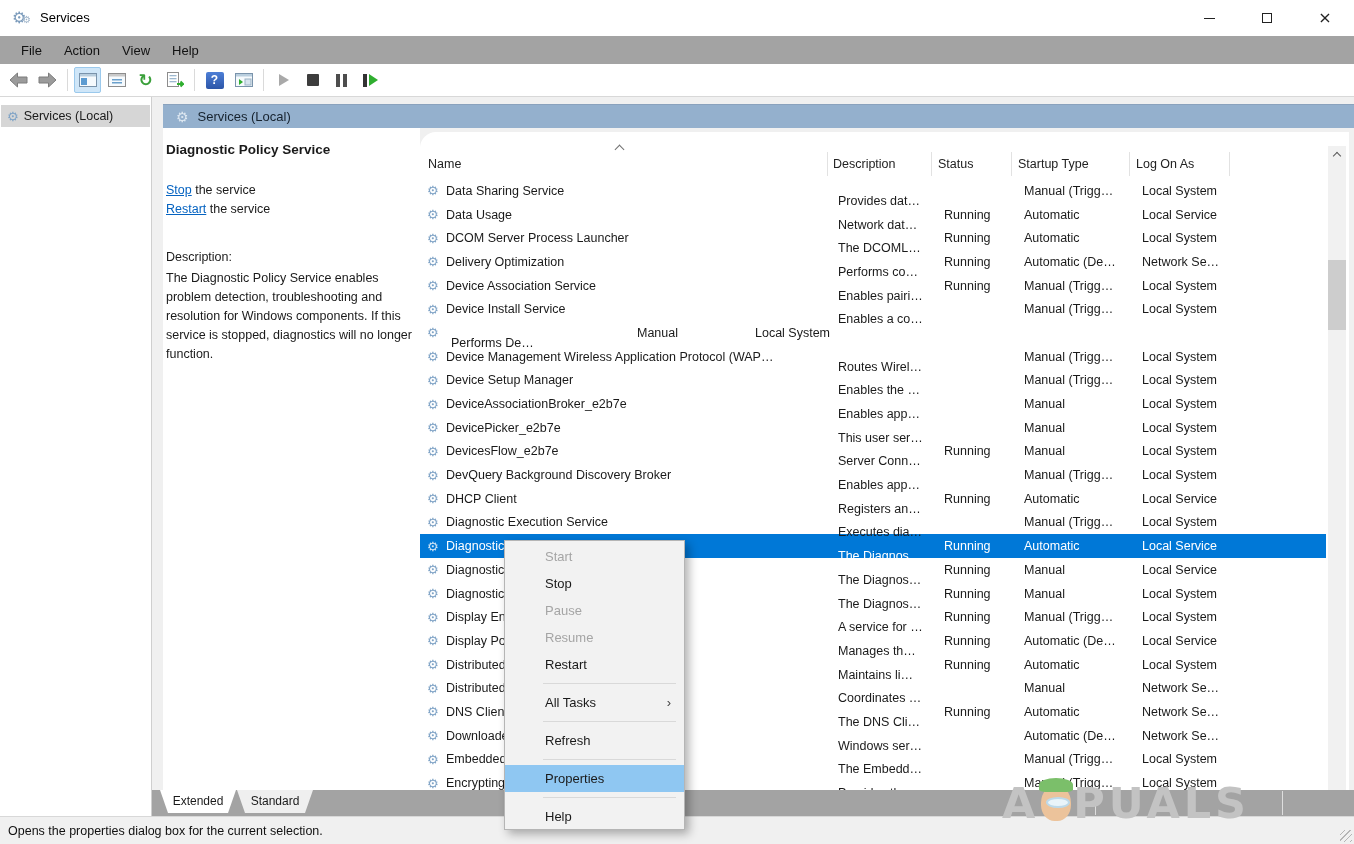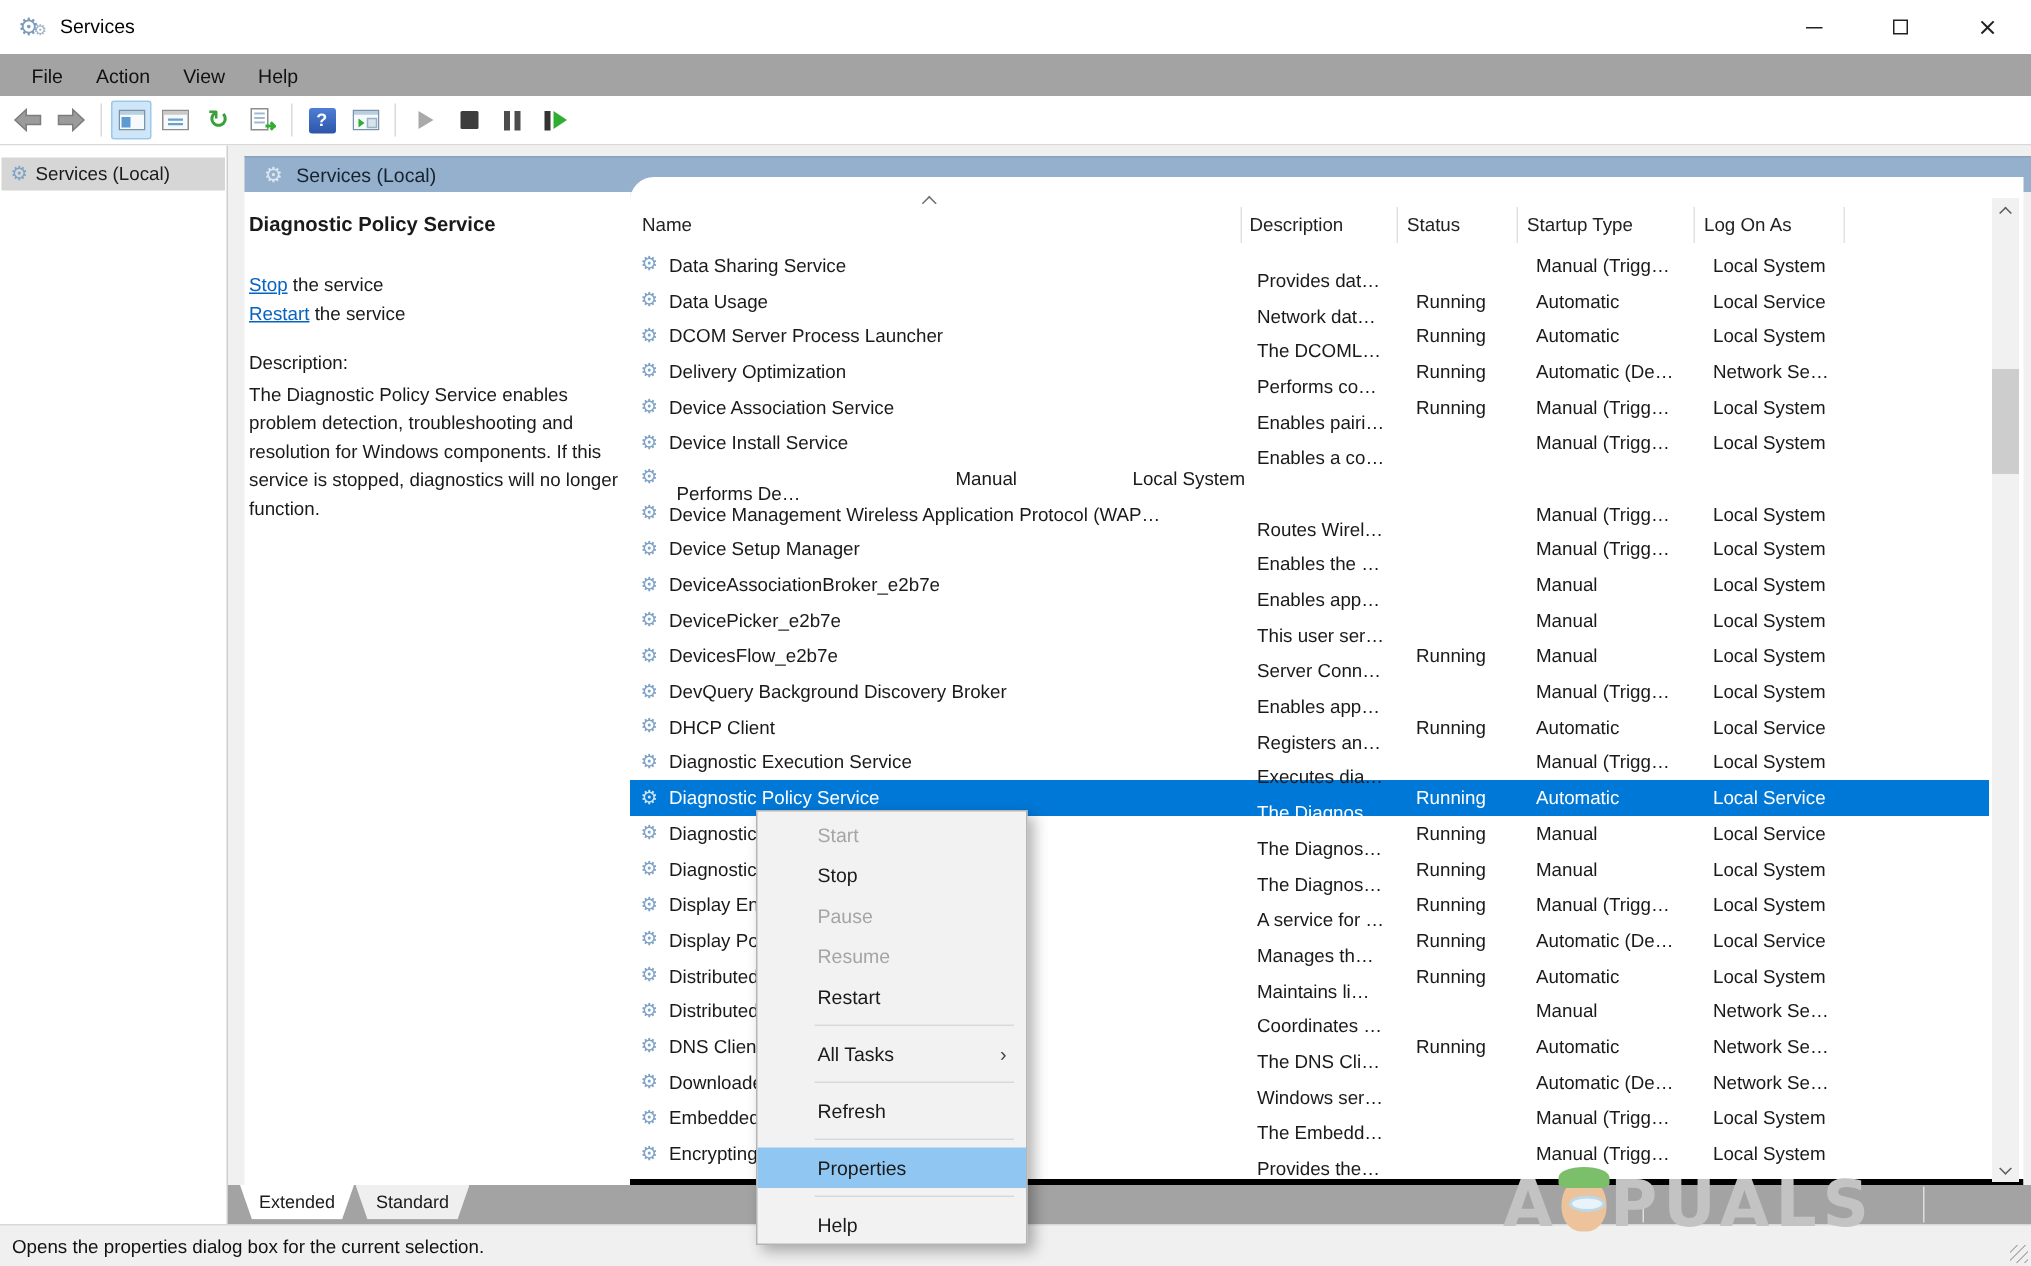--- a/index.html
+++ b/index.html
@@ -48,27 +48,27 @@
     font-size:12.5px;padding-left:6px;}
   .gear{font-family:"DejaVu Sans",sans-serif;color:#7fa3c6;font-size:13px;margin-right:5px;line-height:1;}
   
   .band{position:absolute;left:163px;top:104px;width:1191px;height:24px;
     background:var(--band,#94b0cd);border-top:1px solid #8aa2bd;display:flex;align-items:center;}
   .band .gear{color:#dde7f1;font-size:14px;margin-left:13px;margin-right:9px;}
   .band-title{font-size:13px;color:#16222e;}
   
   .desc-panel{position:absolute;left:163px;top:128px;width:257px;height:662px;background:#fff;padding:14px 4px 0 3px;}
   .svc-title{font-weight:bold;font-size:13.5px;margin-bottom:24px;}
-  .svc-links{font-size:12.5px;line-height:19px;margin-bottom:16px;}
+  .svc-links{font-size:12.5px;line-height:19px;margin-bottom:31px;}
   .link{color:#0563c1;text-decoration:underline;}
   .desc-label{font-size:12.5px;margin-bottom:5px;}
   .desc-text{font-size:12.5px;line-height:19px;width:250px;}
   
-  .page{position:absolute;left:420px;top:118px;width:929px;height:672px;background:#fff;
-    border-radius:16px 0 0 0;border-bottom:4px solid #000000;}
+  .page{position:absolute;left:420px;top:132px;width:929px;height:672px;background:#fff;
+    border-radius:16px 0 0 0;border-bottom:1px solid #000000;}
   .sort-caret{position:absolute;left:196px;top:14px;width:7px;height:7px;
     border-top:1px solid #707070;border-left:1px solid #707070;transform:rotate(45deg);}
   .thead{position:absolute;left:0;top:18px;width:906px;height:28px;font-size:12.5px;color:#222;
     display:flex;align-items:center;}
   .thead .hc{border-right:1px solid #e2e2e2;height:24px;line-height:24px;overflow:hidden;white-space:nowrap;}
   .h-name{width:408px;padding-left:8px;}
   .h-desc{width:104px;padding-left:5px;}
   .h-status{width:80px;padding-left:6px;}
   .h-startup{width:118px;padding-left:6px;}
   .h-logon{width:100px;padding-left:6px;border-right:1px solid #e2e2e2;}

